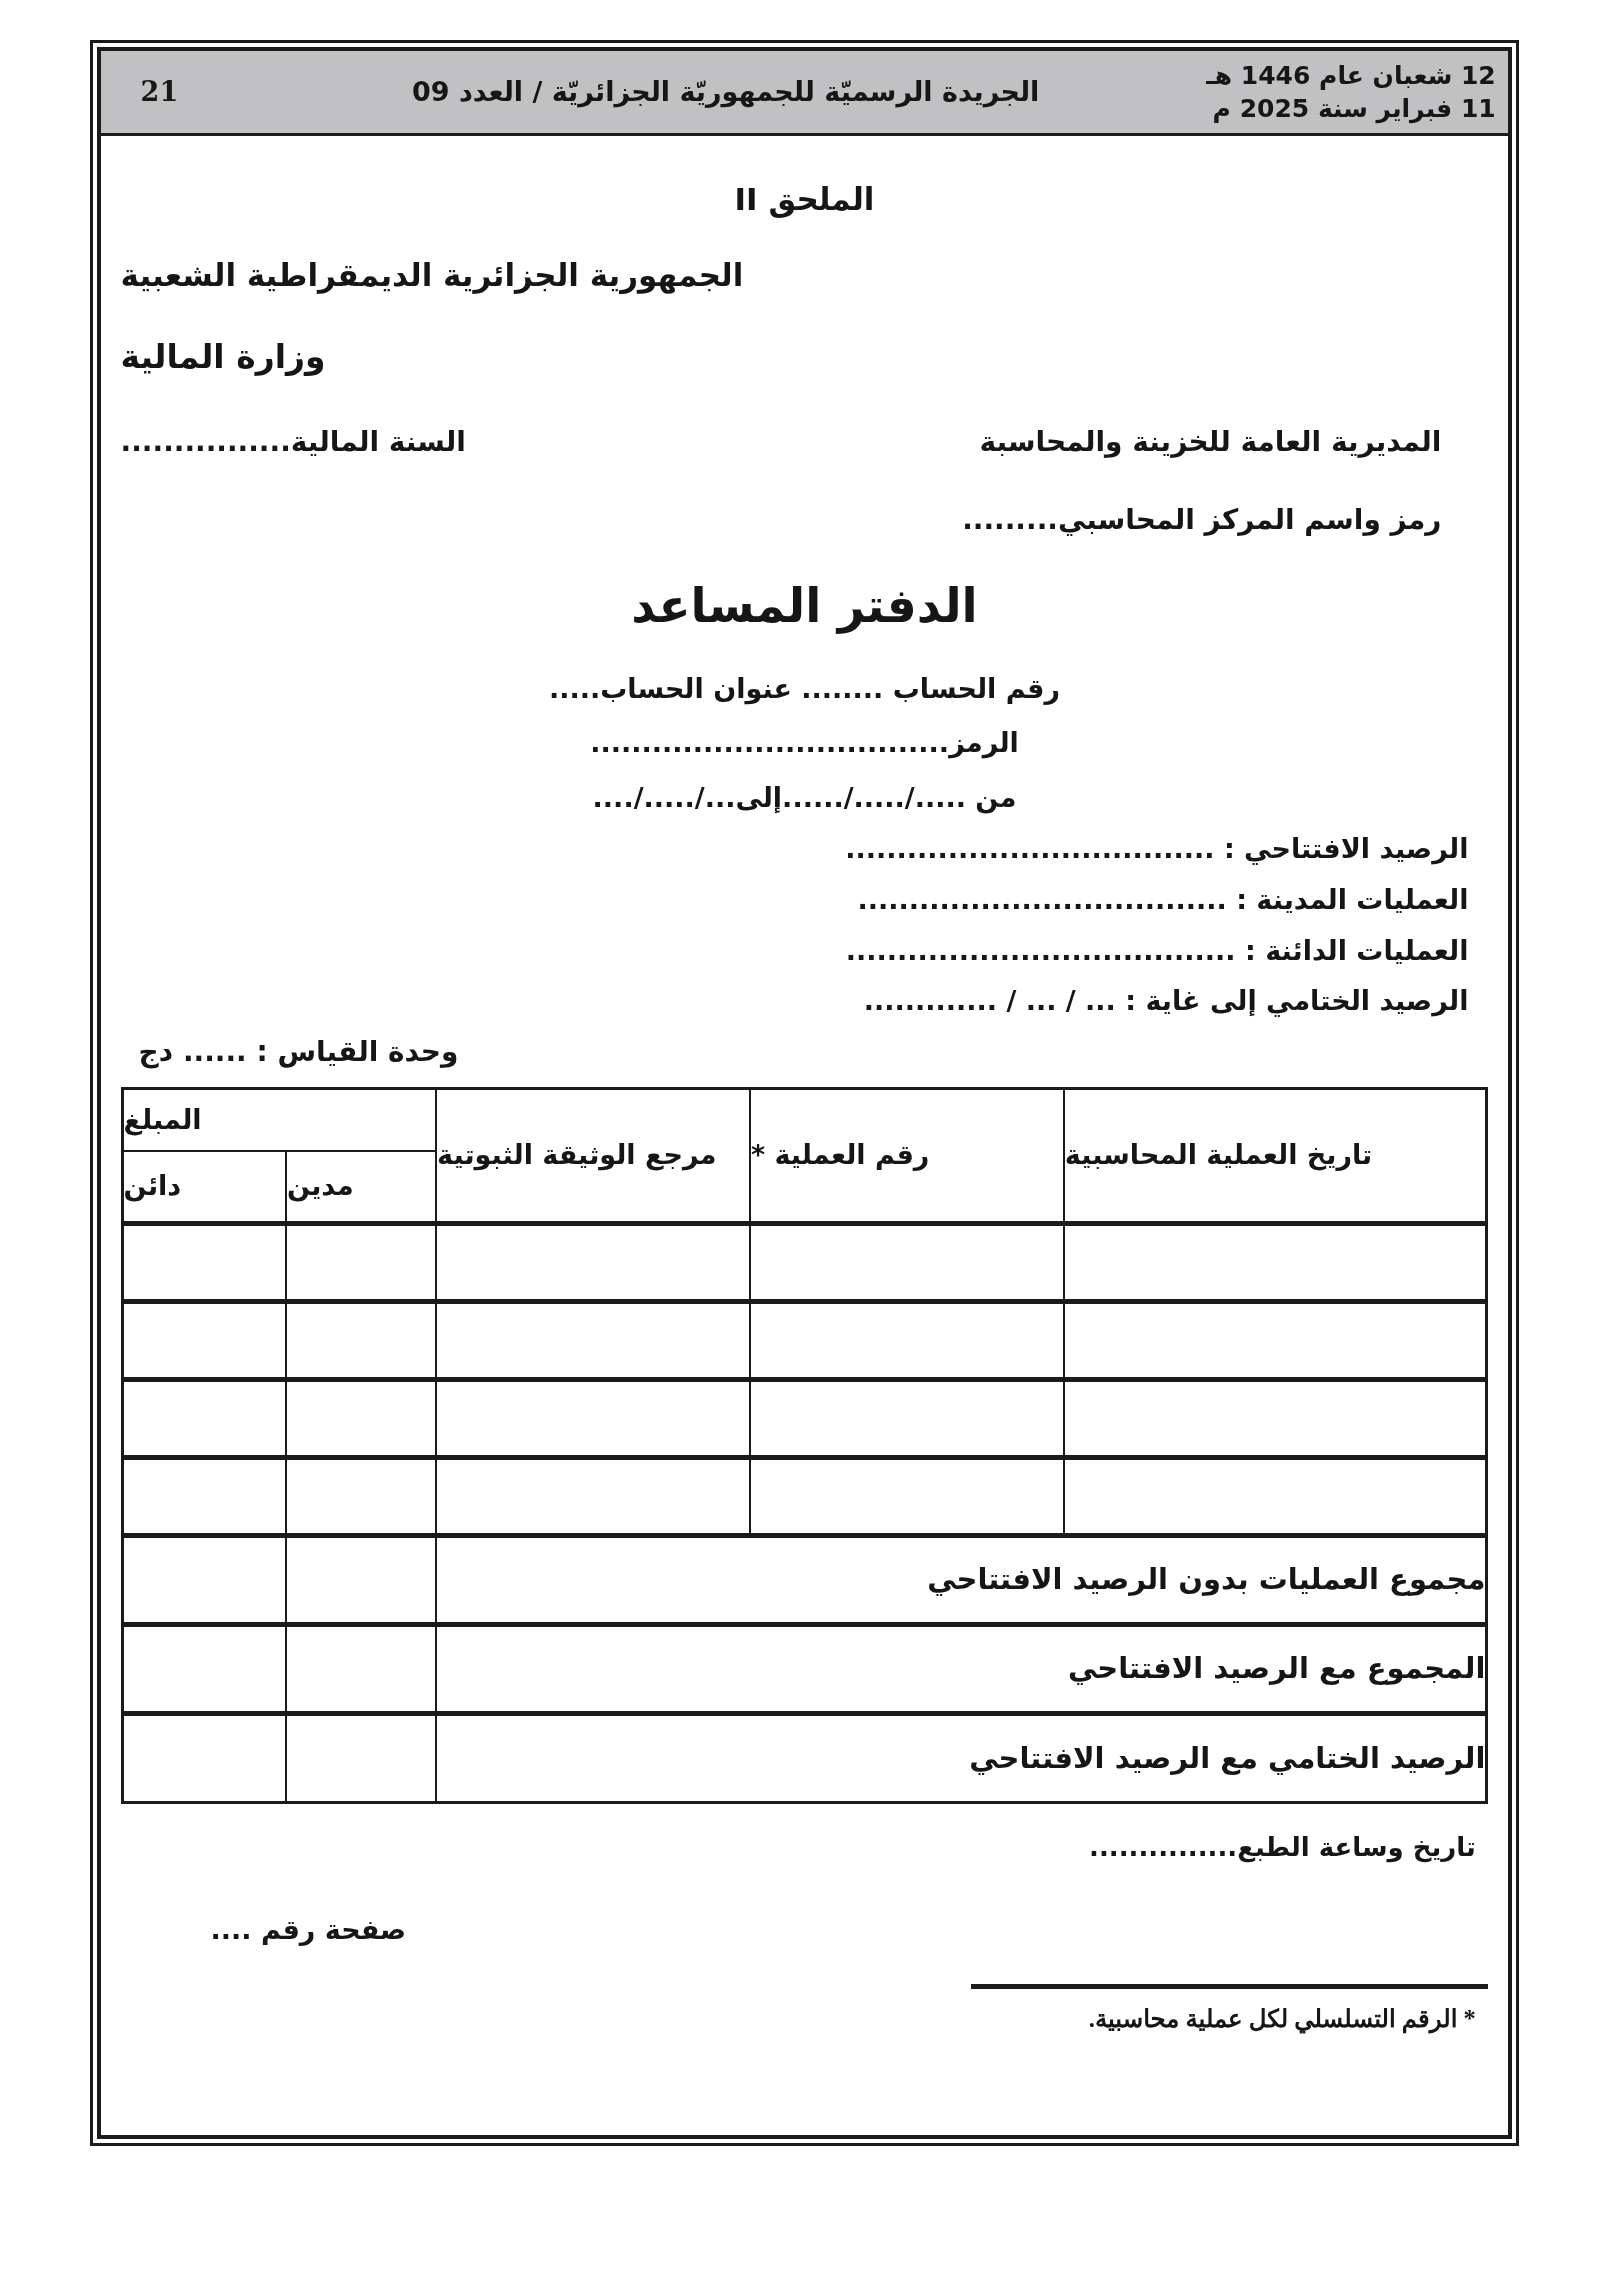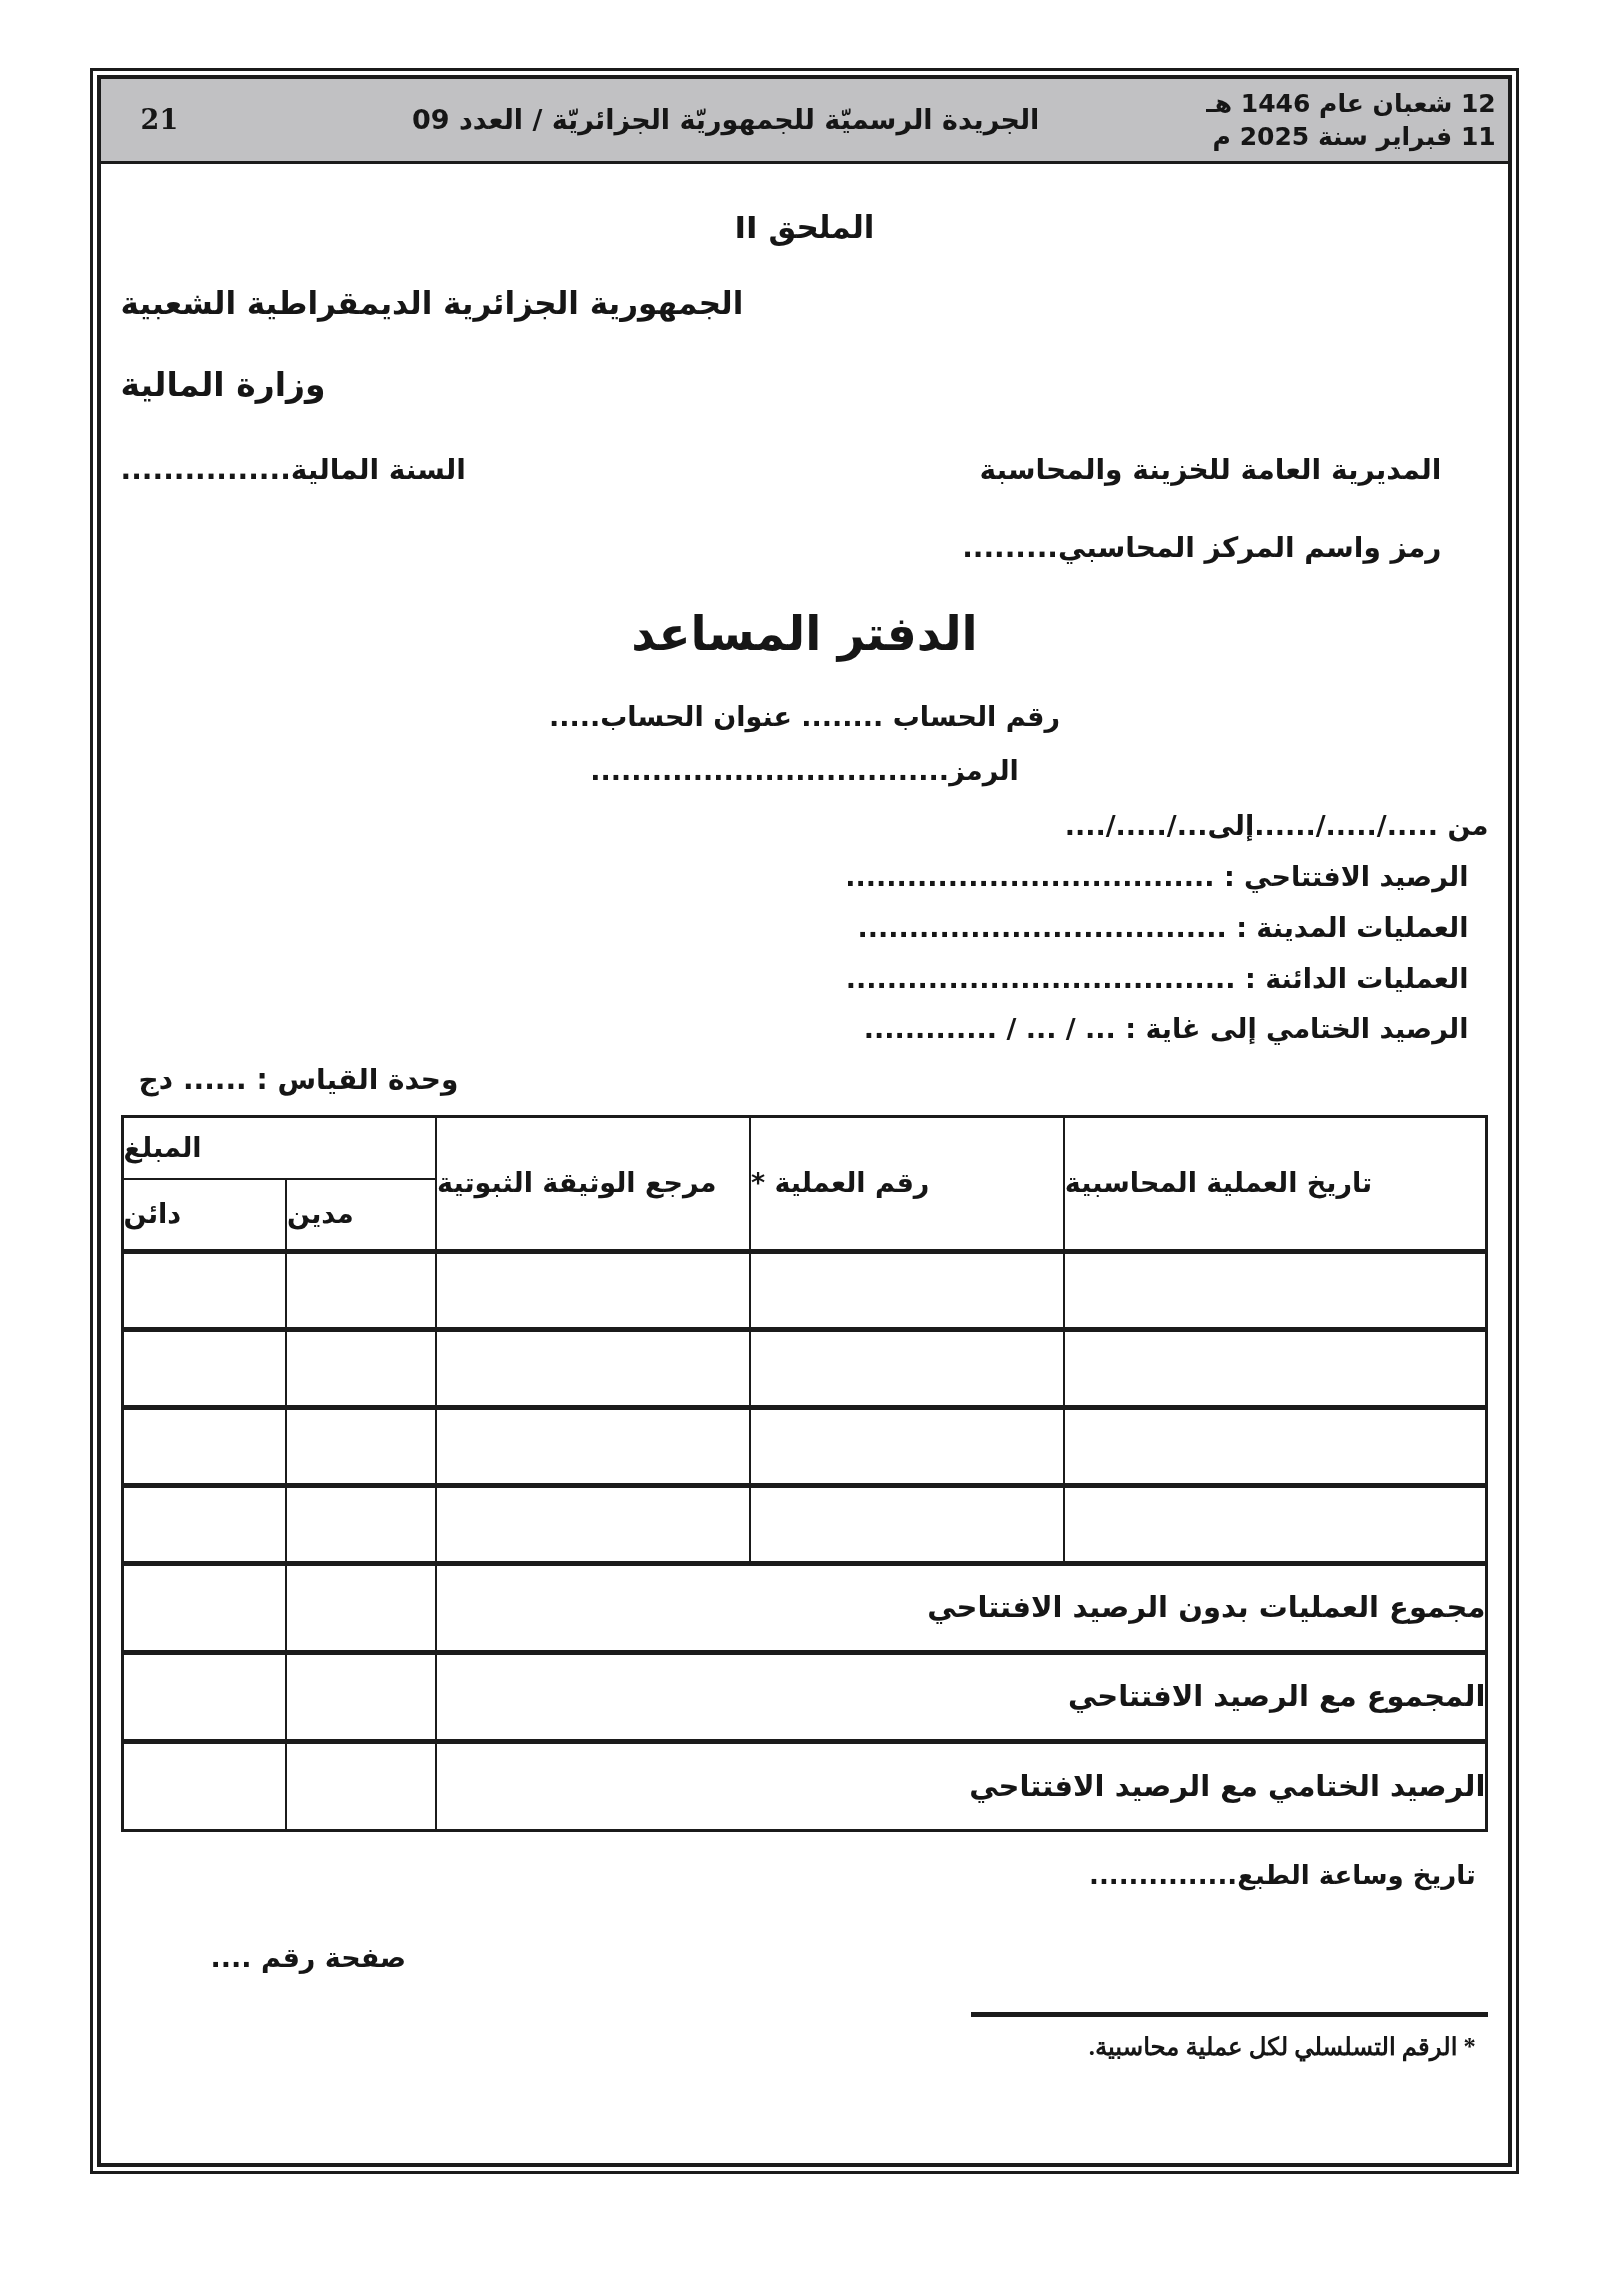--- a/index.html
+++ b/index.html
@@ -1,21 +1,21 @@
 <!DOCTYPE html>
 <html lang="ar" style="font-size:14.5px"><head>
 <meta charset="utf-8">
 <style>
   html, body { margin:0; padding:0; background:#ffffff; }
   .page {
     position:relative; width:1615px; height:2285px; background:#ffffff;
     font-family:"DejaVu Sans", sans-serif; font-weight:bold; color:#161616;
   }
   .frame {
-    position:absolute; left:90px; top:68px; width:1429px; height:2106px;
+    position:absolute; left:90px; top:40px; width:1429px; height:2106px;
     box-sizing:border-box; border:3.6px solid #1b1b1b; padding:3.6px;
   }
   .frame-inner {
     width:100%; height:100%; box-sizing:border-box; border:4.5px solid #1b1b1b;
     display:flex; flex-direction:column; overflow:hidden;
   }
   
   .header-bar {
     flex:0 0 85px; height:85px; box-sizing:border-box;
     background:#c1c1c3; border-bottom:3.6px solid #1b1b1b;
@@ -31,21 +31,21 @@
   .content { flex:1; direction:rtl; padding:0 20px; overflow:hidden; line-height:1.35; }
   .annex        { text-align:center; font-size:31px; margin-top:43px; }
   .republic     { text-align:left; font-size:31px; margin-top:35px; }
   .ministry     { text-align:left; font-size:33px; margin-top:38px; }
   .dir-row      { display:flex; justify-content:space-between; margin-top:43px; font-size:28px; }
   .dir-row .directorate { padding-right:47px; }
   .center-code  { font-size:28px; margin-top:40px; padding-right:47px; text-align:right; }
   .main-title   { text-align:center; font-size:47px; margin-top:36px; }
   .acc-line     { text-align:center; font-size:27px; margin-top:33px; }
   .code-line    { text-align:center; font-size:27px; margin-top:18px; }
-  .period-line  { text-align:right; font-size:27px; margin-top:18px; }
+  .period-line  { text-align:center; font-size:27px; margin-top:18px; }
   .balances     { margin-top:9px; padding-right:20px; font-size:27px; text-align:right; }
   .balances > div { margin-top:14.5px; }
   .unit-line    { font-size:28px; margin-top:12.7px; text-align:left; padding-left:18px; }
   
   .table-wrap { margin-top:16.3px; }
   table.form {
     width:100%; border-collapse:collapse; direction:rtl; table-layout:fixed;
     border:3.6px solid #1b1b1b;
   }
   table.form th, table.form td { border:2.7px solid #1b1b1b; padding:0; }

